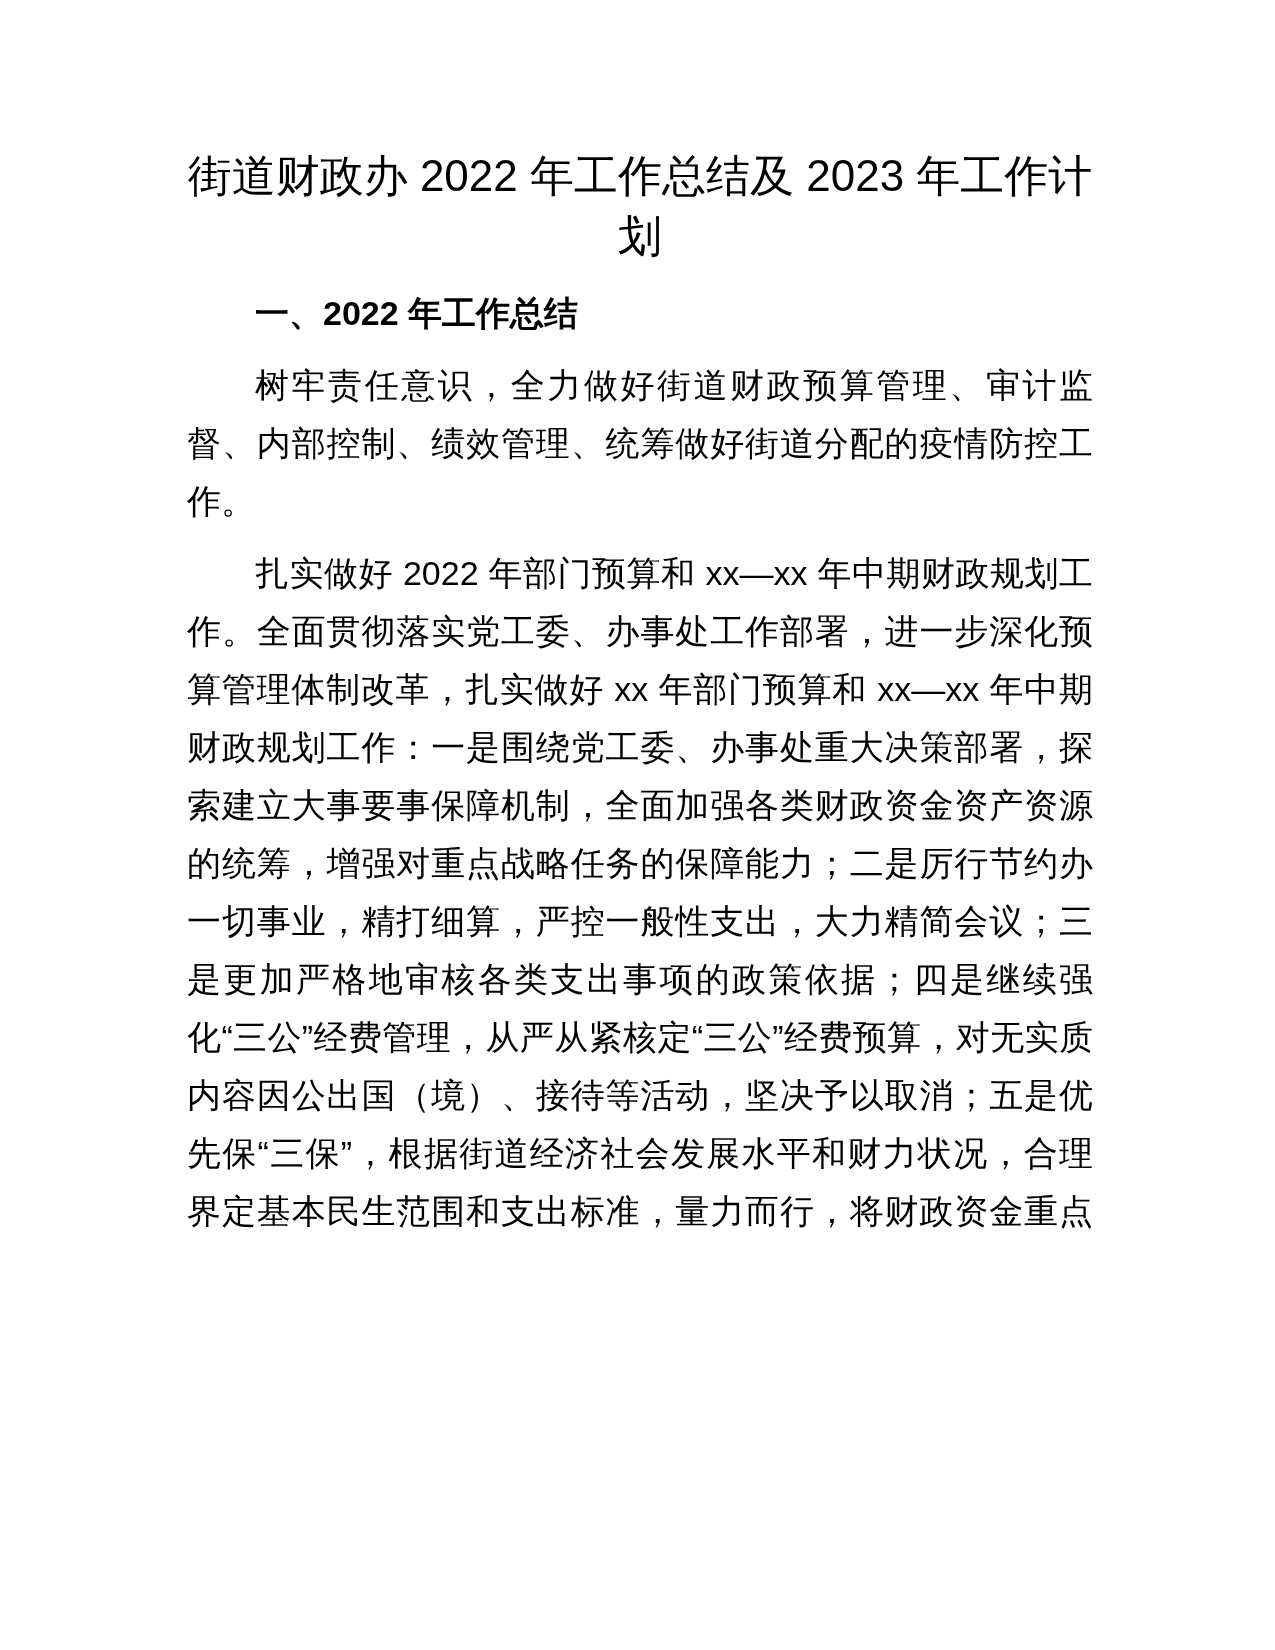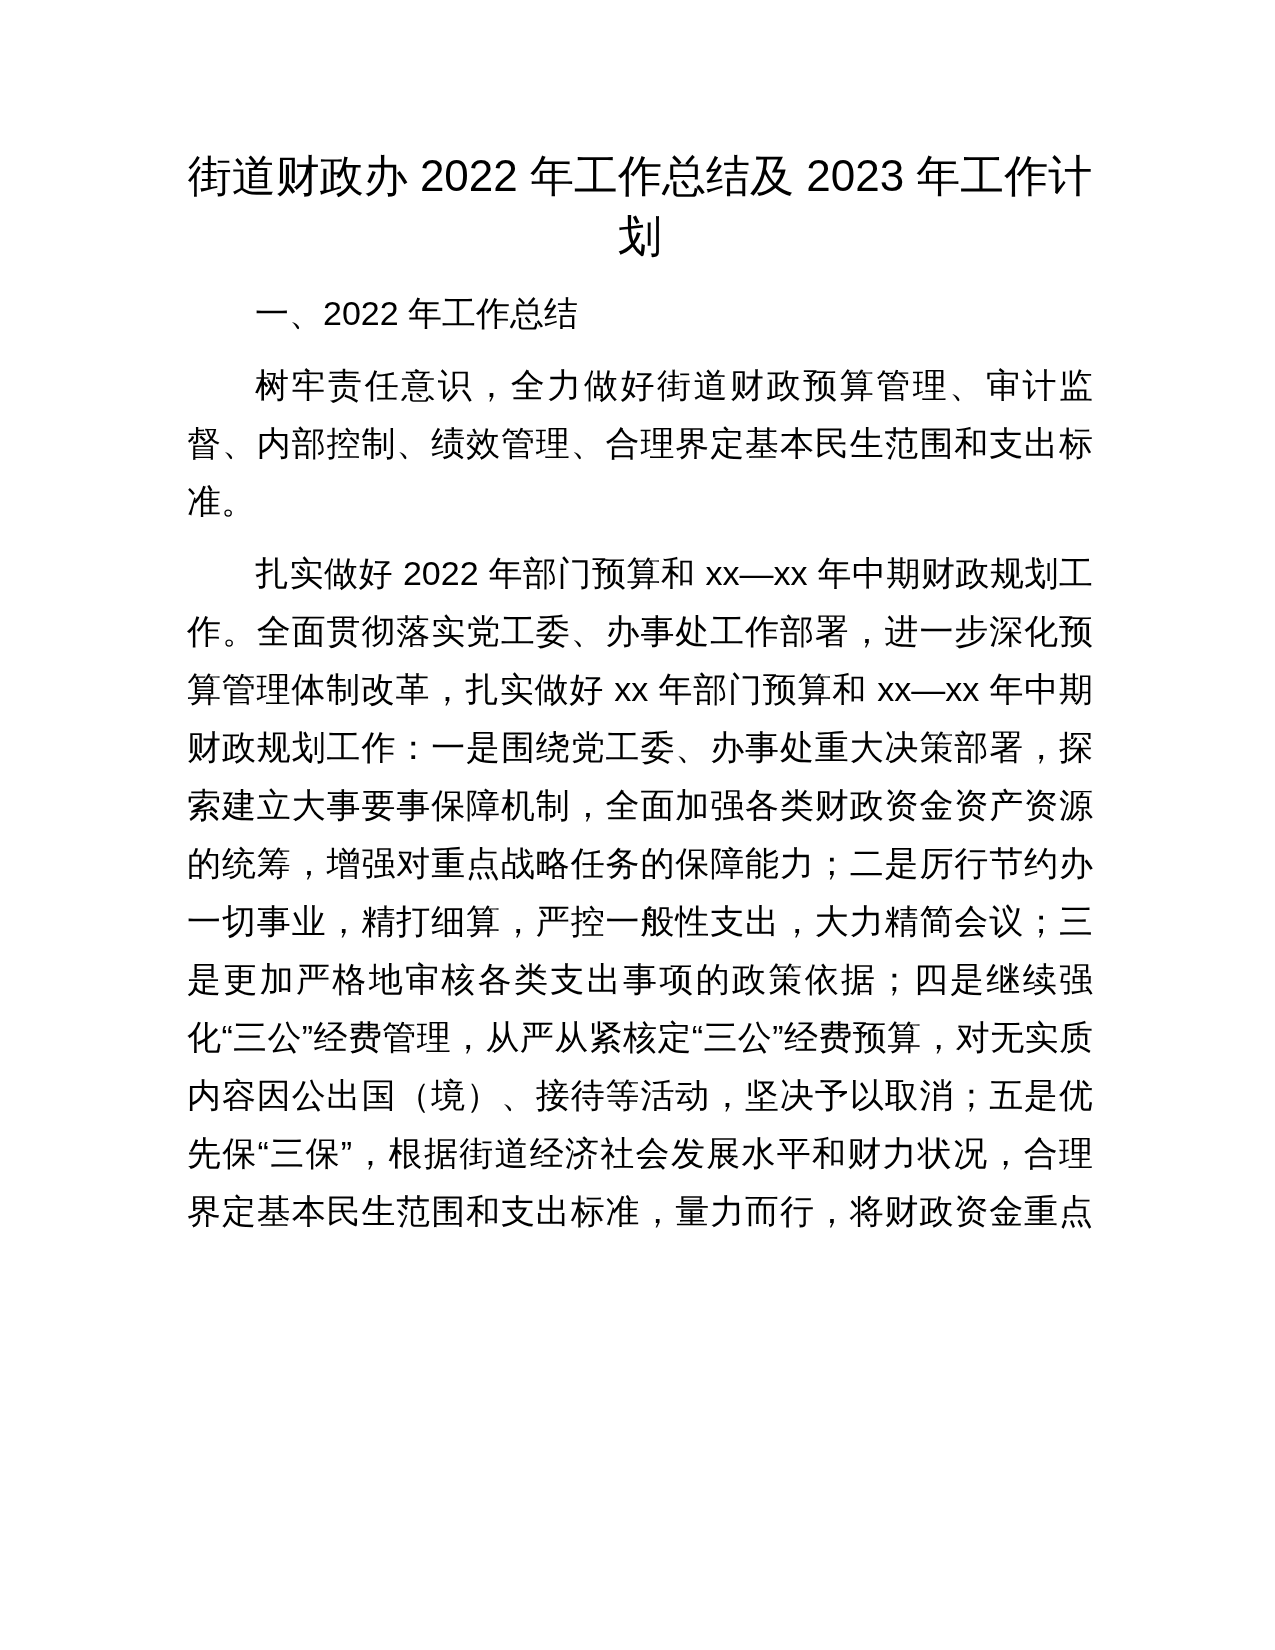--- a/index.html
+++ b/index.html
@@ -25,28 +25,28 @@
   .para {
     font-size: 34px;
     line-height: 58px;
     text-align: justify;
     text-indent: 68px; 
     margin-bottom: 14px;
     color: #000000;
   }
   .para.heading {
     
-    font-weight: 400;
+    font-weight: 700;
   }
 </style>
 </head>
 <body>
 
 <div class="page">
   <h1 class="doc-title">街道财政办 2022 年工作总结及 2023 年工作计划</h1>
 
 
   <p class="para heading">一、2022 年工作总结</p>
 
-  <p class="para">树牢责任意识，全力做好街道财政预算管理、审计监督、内部控制、绩效管理、合理界定基本民生范围和支出标准。</p>
+  <p class="para">树牢责任意识，全力做好街道财政预算管理、审计监督、内部控制、绩效管理、统筹做好街道分配的疫情防控工作。</p>
 
   <p class="para">扎实做好 2022 年部门预算和 xx—xx 年中期财政规划工作。全面贯彻落实党工委、办事处工作部署，进一步深化预算管理体制改革，扎实做好 xx 年部门预算和 xx—xx 年中期财政规划工作：一是围绕党工委、办事处重大决策部署，探索建立大事要事保障机制，全面加强各类财政资金资产资源的统筹，增强对重点战略任务的保障能力；二是厉行节约办一切事业，精打细算，严控一般性支出，大力精简会议；三是更加严格地审核各类支出事项的政策依据；四是继续强化“三公”经费管理，从严从紧核定“三公”经费预算，对无实质内容因公出国（境）、接待等活动，坚决予以取消；五是优先保“三保”，根据街道经济社会发展水平和财力状况，合理界定基本民生范围和支出标准，量力而行，将财政资金重点用于保障基本民生，</p>
 </div>
 
 </body></html>

